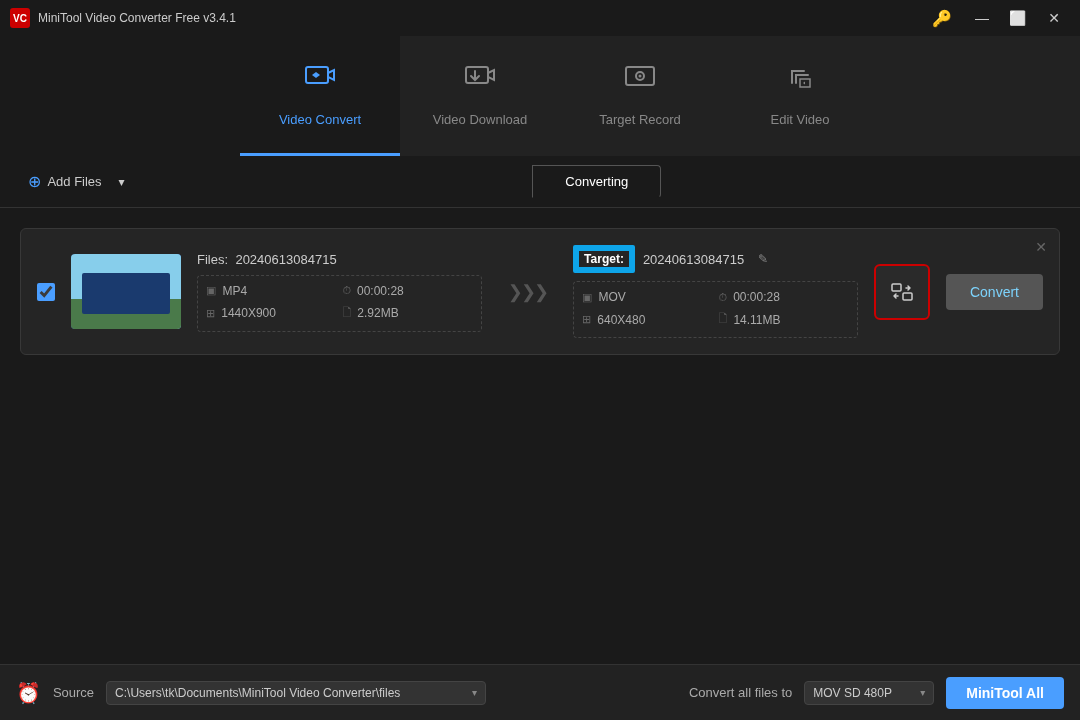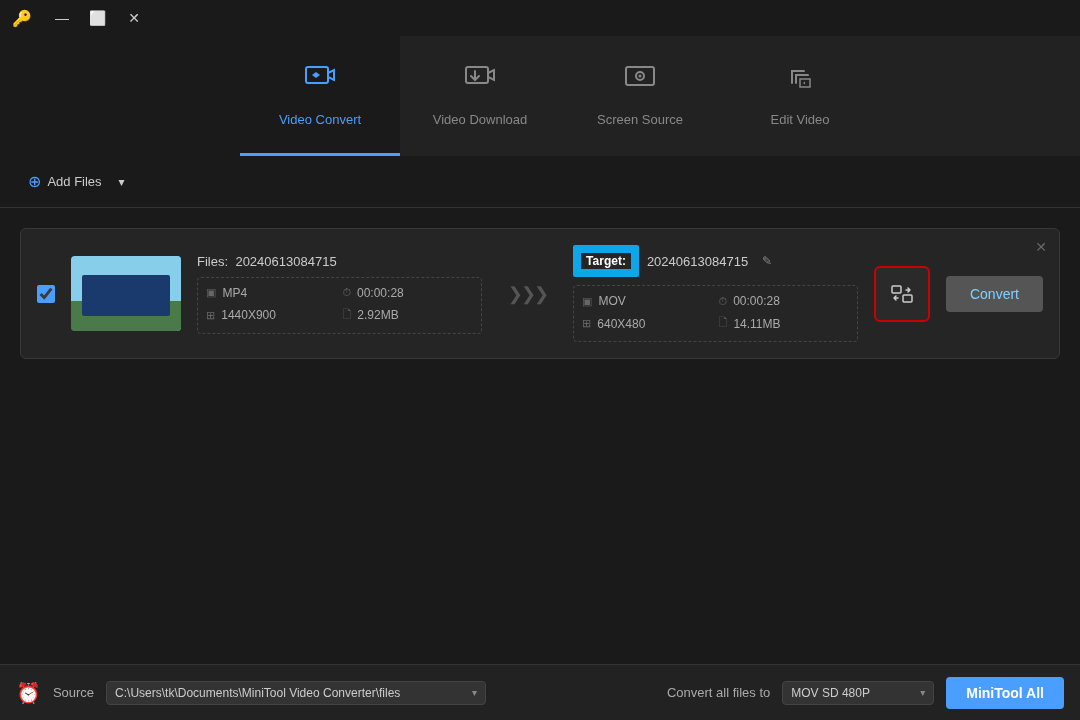--- a/index.html
+++ b/index.html
@@ -259,21 +259,21 @@
       display: flex;
       align-items: center;
       gap: 8px;
       margin-bottom: 8px;
     }
     .target-label {
       font-size: 12px;
       font-weight: bold;
       color: #fff;
       background: transparent;
-      border: 8px solid #0ea5e9;
+      border: 6px solid #0ea5e9;
       padding: 1px 5px;
       border-radius: 2px;
     }
     .target-filename {
       font-size: 13px;
       color: #ccc;
     }
     .target-edit-btn {
       width: 22px;
       height: 22px;
@@ -386,21 +386,21 @@
       margin-left: auto;
       flex-shrink: 0;
     }
     #format-select-container {
       display: flex;
       align-items: center;
       background: #333;
       border: 1px solid #444;
       border-radius: 4px;
       padding: 4px 8px;
-      width: 152px;
+      width: 130px;
       cursor: pointer;
     }
     #format-select-value {
       flex: 1;
       font-size: 12px;
       color: #ccc;
     }
     #format-select-arrow {
       color: #888;
       font-size: 10px;
@@ -414,20 +414,24 @@
       cursor: pointer;
       font-size: 14px;
       font-weight: 600;
       flex-shrink: 0;
     }
   </style>
 </head>
 <body>
 
 <div id="title-bar">
+  <div id="title-bar-left">
+    <div id="app-logo">VC</div>
+    <span id="title-text">MiniTool Video Converter Free v3.4.1</span>
+  </div>
   <div id="title-bar-controls">
     <div id="key-icon">🔑</div>
     <button class="title-btn">—</button>
     <button class="title-btn">⬜</button>
     <button class="title-btn close">✕</button>
   </div>
 </div>
 
 <div id="nav-bar">
 
@@ -456,21 +460,21 @@
   </div>
 
   <div class="nav-item">
     <div class="nav-icon">
       <svg width="32" height="28" viewBox="0 0 32 28" fill="none">
         <rect x="2" y="4" width="28" height="18" rx="2" stroke="#888" stroke-width="2" fill="none"></rect>
         <circle cx="16" cy="13" r="4" stroke="#888" stroke-width="2" fill="none"></circle>
         <circle cx="16" cy="13" r="1.5" fill="#888"></circle>
       </svg>
     </div>
-    <span>Screen Source</span>
+    <span>Target Record</span>
   </div>
 
   <div class="nav-item">
     <div class="nav-icon">
       <svg width="32" height="28" viewBox="0 0 32 28" fill="none">
         <path d="M8 20 L8 8 L20 8" stroke="#888" stroke-width="2" stroke-linecap="round"></path>
         <path d="M12 20 L12 12 L24 12" stroke="#888" stroke-width="2" stroke-linecap="round"></path>
         <rect x="16" y="16" width="10" height="8" stroke="#888" stroke-width="1.5" fill="none"></rect>
         <path d="M19 20 L21 18.5 L21 21.5 Z" fill="#888"></path>
       </svg>
@@ -480,20 +484,21 @@
 </div>
 
 <div id="toolbar">
   <button id="add-files-btn">
     <span style="font-size:16px; color:#4a9eff;">⊕</span>
     <span>Add Files</span>
   </button>
   <div id="add-files-dropdown">▾</div>
 
   <div id="tabs-container">
+    <div class="tab active">Converting</div>
   </div>
 </div>
 
 <div id="content">
   <div class="file-row">
     <input type="checkbox" class="file-checkbox" checked="" style="">
 
     <div class="file-thumbnail">
       <div class="thumbnail-desktop"></div>
     </div>

